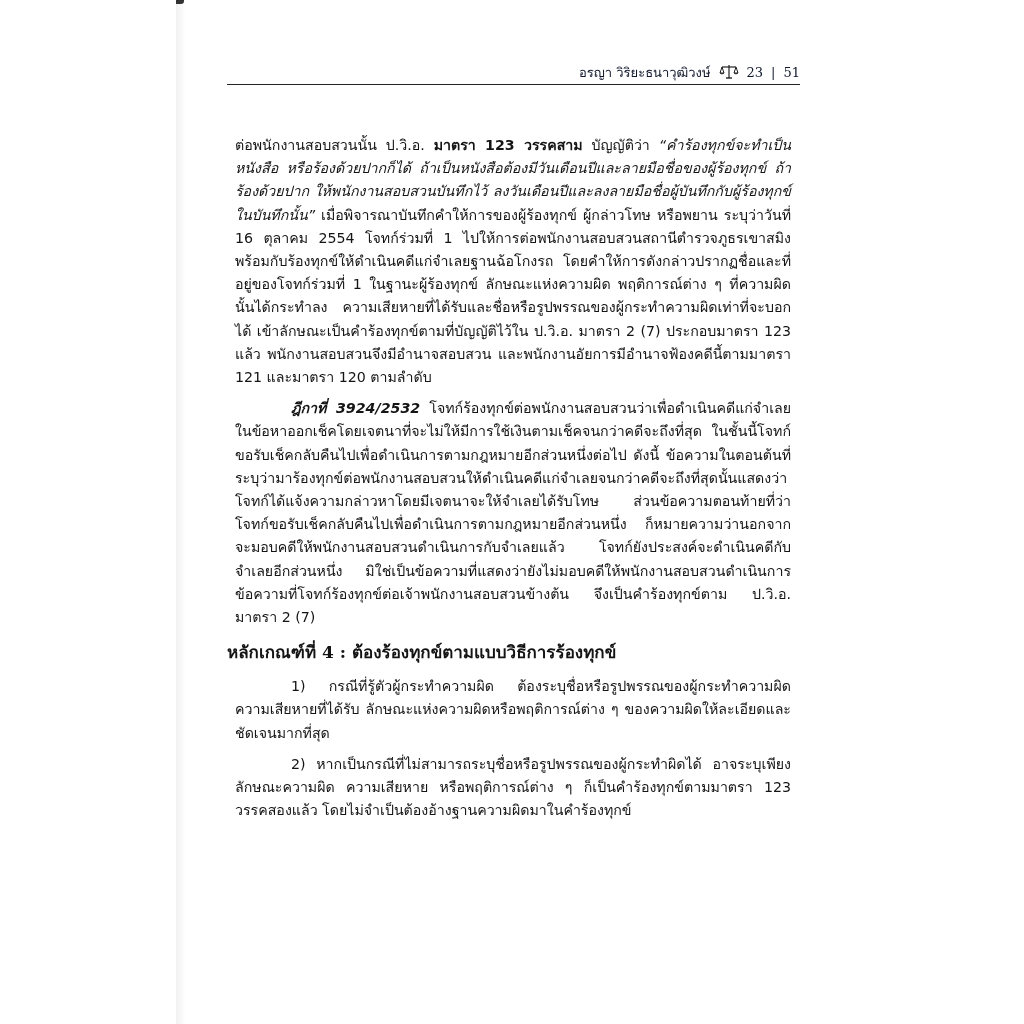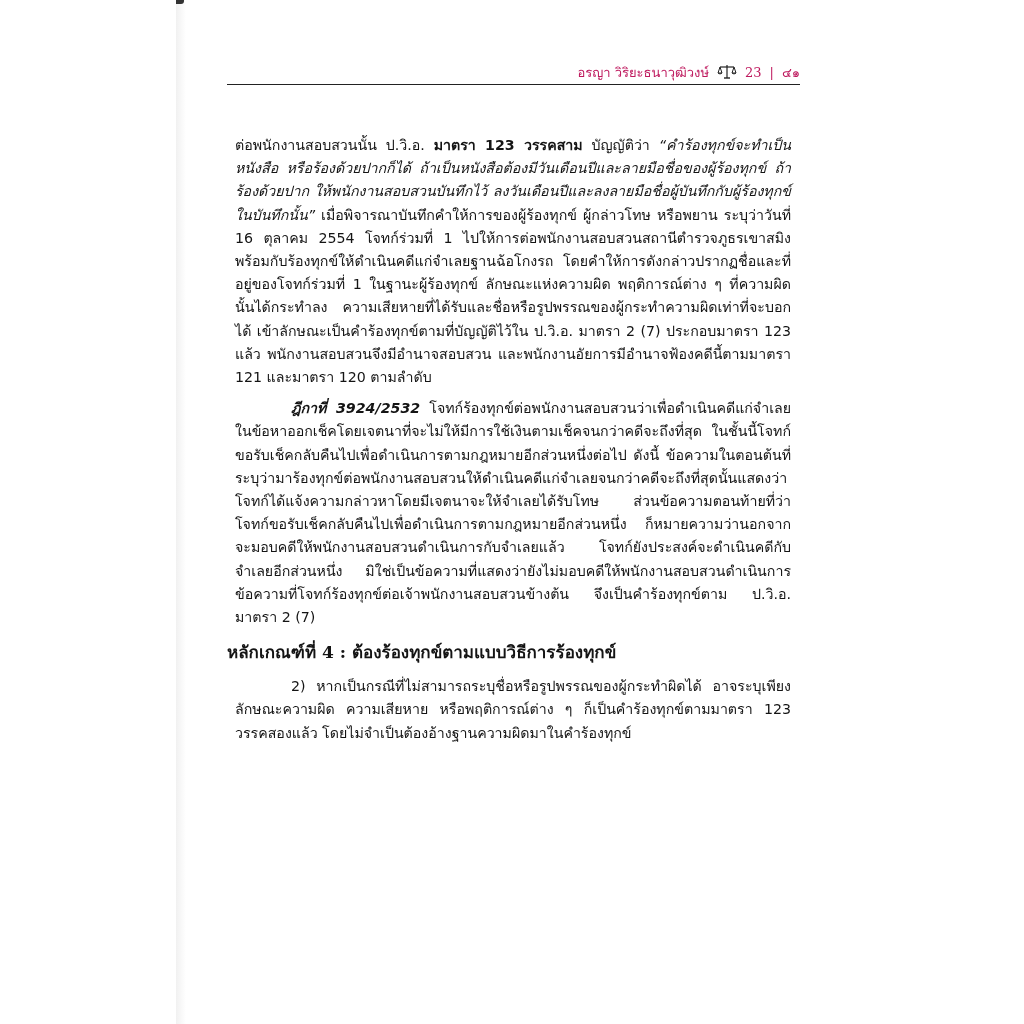--- a/index.html
+++ b/index.html
@@ -45,21 +45,21 @@
     left: 227px;
     top: 60px;
     width: 573px;
     height: 24px;
     display: flex;
     justify-content: flex-end;
     align-items: center;
     gap: 8px;
     font-family: "DejaVu Serif", "Liberation Serif", serif;
     font-size: 13px;
-    color: #be185d;
+    color: #0f172a;
   }
   .header-rule {
     position: absolute;
     left: 227px;
     top: 84px;
     width: 573px;
     height: 1px;
     background: #222;
   }
   .scales-icon {
@@ -118,27 +118,28 @@
       <line x1="3" y1="3" x2="17" y2="3" stroke="#222" stroke-width="1.2"></line>
       <path d="M1 9 L3 3 L5 9 Z" fill="none" stroke="#222" stroke-width="1"></path>
       <path d="M1 9 Q3 11 5 9" fill="none" stroke="#222" stroke-width="1"></path>
       <path d="M15 9 L17 3 L19 9 Z" fill="none" stroke="#222" stroke-width="1"></path>
       <path d="M15 9 Q17 11 19 9" fill="none" stroke="#222" stroke-width="1"></path>
       <line x1="7" y1="14" x2="13" y2="14" stroke="#222" stroke-width="1.4"></line>
     </svg>
   </span>
   <span>23</span>
   <span>|</span>
-  <span>๔๑</span>
+  <span>51</span>
 </div>
 <div class="header-rule"></div>
 
 <div class="content">
   <p><span>ต่อพนักงานสอบสวนนั้น ป.วิ.อ. </span><span class="bold-num">มาตรา 123 วรรคสาม</span><span> บัญญัติว่า </span><span class="quote">“คำร้องทุกข์จะทำเป็นหนังสือ หรือร้องด้วยปากก็ได้ ถ้าเป็นหนังสือต้องมีวันเดือนปีและลายมือชื่อของผู้ร้องทุกข์ ถ้าร้องด้วยปาก ให้พนักงานสอบสวนบันทึกไว้ ลงวันเดือนปีและลงลายมือชื่อผู้บันทึกกับผู้ร้องทุกข์ในบันทึกนั้น”</span><span> เมื่อพิจารณาบันทึกคำให้การของผู้ร้องทุกข์ ผู้กล่าวโทษ หรือพยาน ระบุว่าวันที่ 16 ตุลาคม 2554 โจทก์ร่วมที่ 1 ไปให้การต่อพนักงานสอบสวนสถานีตำรวจภูธรเขาสมิง พร้อมกับร้องทุกข์ให้ดำเนินคดีแก่จำเลยฐานฉ้อโกงรถ โดยคำให้การดังกล่าวปรากฏชื่อและที่อยู่ของโจทก์ร่วมที่ 1 ในฐานะผู้ร้องทุกข์ ลักษณะแห่งความผิด พฤติการณ์ต่าง ๆ ที่ความผิดนั้นได้กระทำลง ความเสียหายที่ได้รับและชื่อหรือรูปพรรณของผู้กระทำความผิดเท่าที่จะบอกได้ เข้าลักษณะเป็นคำร้องทุกข์ตามที่บัญญัติไว้ใน ป.วิ.อ. มาตรา 2 (7) ประกอบมาตรา 123 แล้ว พนักงานสอบสวนจึงมีอำนาจสอบสวน และพนักงานอัยการมีอำนาจฟ้องคดีนี้ตามมาตรา 121 และมาตรา 120 ตามลำดับ</span></p>
 
 
   <p class="indent para-gap"><span class="case-ref">ฎีกาที่ 3924/2532</span><span> โจทก์ร้องทุกข์ต่อพนักงานสอบสวนว่าเพื่อดำเนินคดีแก่จำเลยในข้อหาออกเช็คโดยเจตนาที่จะไม่ให้มีการใช้เงินตามเช็คจนกว่าคดีจะถึงที่สุด ในชั้นนี้โจทก์ขอรับเช็คกลับคืนไปเพื่อดำเนินการตามกฎหมายอีกส่วนหนึ่งต่อไป  ดังนี้ ข้อความในตอนต้นที่ระบุว่ามาร้องทุกข์ต่อพนักงานสอบสวนให้ดำเนินคดีแก่จำเลยจนกว่าคดีจะถึงที่สุดนั้นแสดงว่าโจทก์ได้แจ้งความกล่าวหาโดยมีเจตนาจะให้จำเลยได้รับโทษ ส่วนข้อความตอนท้ายที่ว่าโจทก์ขอรับเช็คกลับคืนไปเพื่อดำเนินการตามกฎหมายอีกส่วนหนึ่ง ก็หมายความว่านอกจากจะมอบคดีให้พนักงานสอบสวนดำเนินการกับจำเลยแล้ว โจทก์ยังประสงค์จะดำเนินคดีกับจำเลยอีกส่วนหนึ่ง มิใช่เป็นข้อความที่แสดงว่ายังไม่มอบคดีให้พนักงานสอบสวนดำเนินการ ข้อความที่โจทก์ร้องทุกข์ต่อเจ้าพนักงานสอบสวนข้างต้น จึงเป็นคำร้องทุกข์ตาม ป.วิ.อ. มาตรา 2 (7)</span></p>
 
   <h2 class="section-heading">หลักเกณฑ์ที่ 4 : ต้องร้องทุกข์ตามแบบวิธีการร้องทุกข์</h2>
 
+  <p class="indent">1) กรณีที่รู้ตัวผู้กระทำความผิด ต้องระบุชื่อหรือรูปพรรณของผู้กระทำความผิด ความเสียหายที่ได้รับ ลักษณะแห่งความผิดหรือพฤติการณ์ต่าง ๆ ของความผิดให้ละเอียดและชัดเจนมากที่สุด</p>
 
   <p class="indent">2) หากเป็นกรณีที่ไม่สามารถระบุชื่อหรือรูปพรรณของผู้กระทำผิดได้ อาจระบุเพียงลักษณะความผิด ความเสียหาย หรือพฤติการณ์ต่าง ๆ ก็เป็นคำร้องทุกข์ตามมาตรา 123 วรรคสองแล้ว โดยไม่จำเป็นต้องอ้างฐานความผิดมาในคำร้องทุกข์</p>
 </div>
 
 </body></html>

